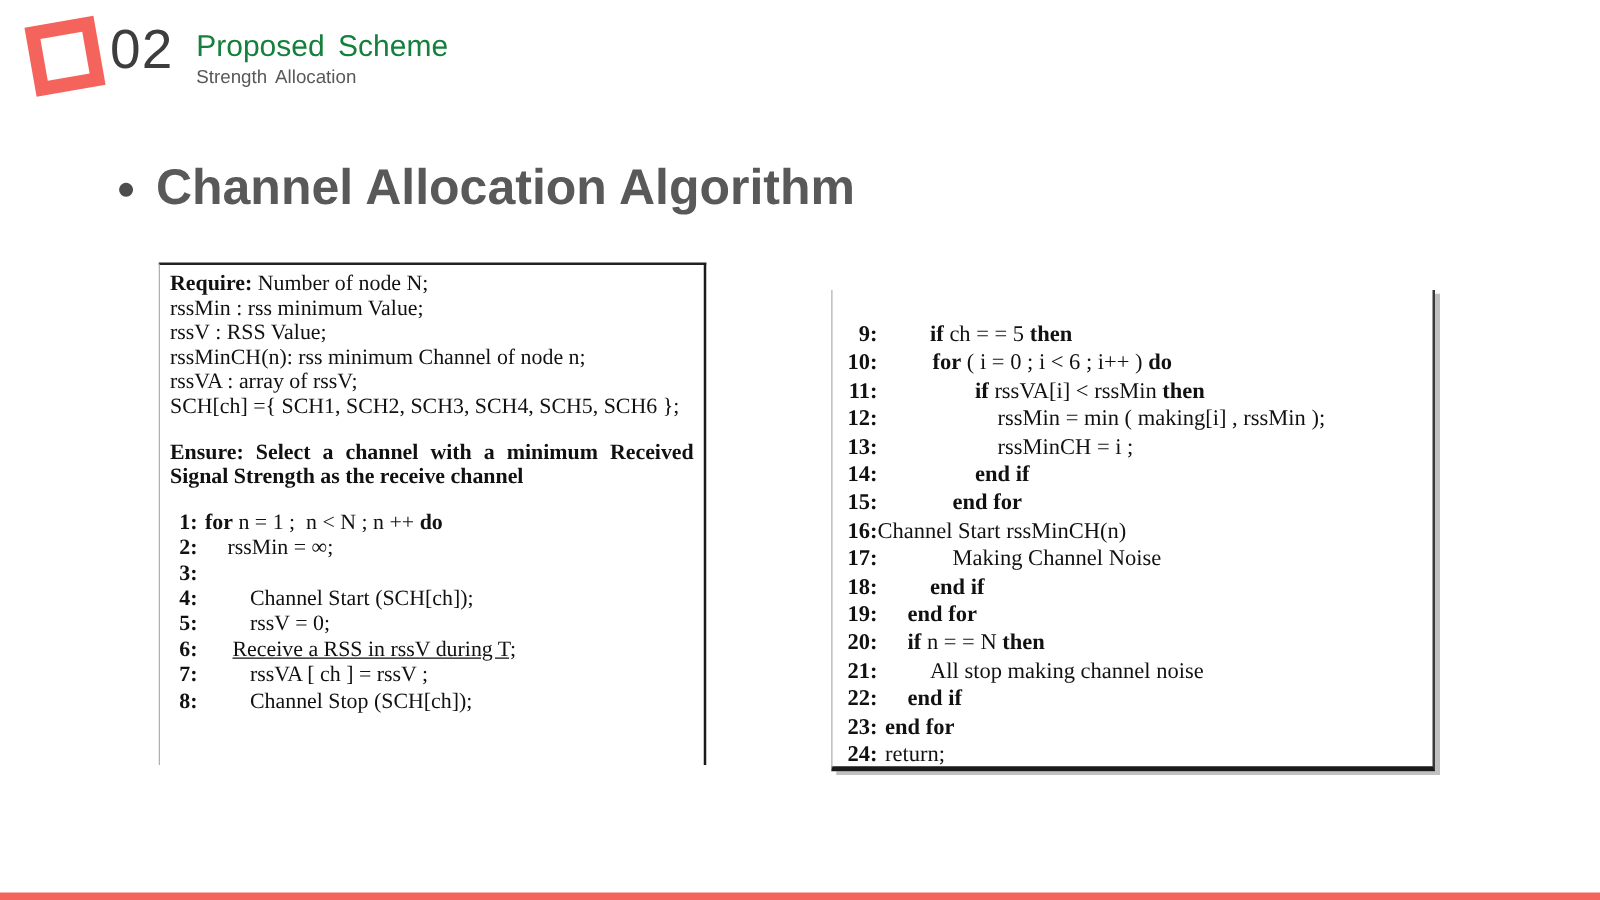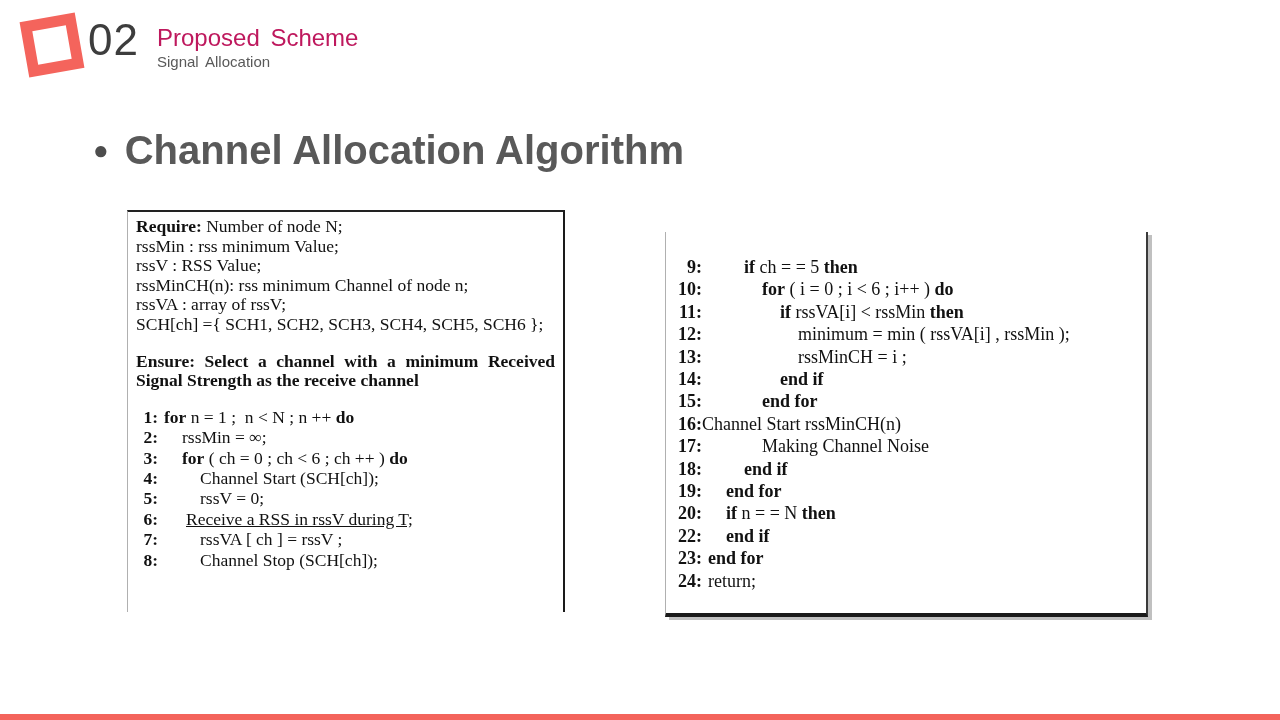--- a/index.html
+++ b/index.html
@@ -6,21 +6,21 @@
   html,body { width:1280px; height:720px; background:#fff; overflow:hidden; }
   .slide { position:relative; width:1024px; height:720px; background:#fff;
            font-family:"Liberation Sans", sans-serif; }
 
   
   .logo { position:absolute; left:24px; top:17px; width:56px; height:56px;
           border:11px solid #f4645c; transform:rotate(-10deg); background:#fff; }
   .section-num { position:absolute; left:88px; top:16px; font-size:44px; line-height:48px;
                  color:#3d3d3d; letter-spacing:1px; }
   .titles { position:absolute; left:157px; top:25px; }
-  .title { font-size:24px; line-height:26px; color:#be185d; word-spacing:4px; }
+  .title { font-size:24px; line-height:26px; color:#15803d; word-spacing:4px; }
   .subtitle { font-size:15px; line-height:20px; color:#595959; word-spacing:3px; margin-top:1px; }
 
   
   .heading { position:absolute; left:93px; top:128px; display:flex; align-items:center; }
   .heading .bullet { font-size:26px; color:#4d4d4d; margin-right:16px; }
   .heading h1 { font-size:40px; font-weight:bold; color:#595959; letter-spacing:0; }
 
   
   .algo { font-family:"Liberation Serif", serif; color:#111; font-size:17.5px; }
   .algo-left { position:absolute; left:127px; top:210px; width:438px; height:402px;
@@ -51,21 +51,21 @@
 </style>
 </head>
 <body>
 
 <div class="slide">
 
   <div class="logo"></div>
   <div class="section-num">02</div>
   <div class="titles">
     <div class="title">Proposed Scheme</div>
-    <div class="subtitle">Signal Allocation</div>
+    <div class="subtitle">Strength Allocation</div>
   </div>
 
   <div class="heading">
     <span class="bullet">●</span>
     <h1>Channel Allocation Algorithm</h1>
   </div>
 
   <div class="algo algo-left">
     <div class="algo-body">
       <div>
@@ -81,21 +81,20 @@
           <div class="code-line">
             <span class="num">1:</span>
             <span class="content" style="margin-left: 6px;"><b>for</b><span> n = 1 ;  n &lt; N ; n ++ </span><b>do</b></span>
           </div>
           <div class="code-line">
             <span class="num">2:</span>
             <span class="content" style="margin-left: 24px; text-align: center;"><span>rssMin = ∞;</span></span>
           </div>
           <div class="code-line">
             <span class="num">3:</span>
-            <span class="content" style="margin-left: 24px;"><b>for</b><span> ( ch = 0 ; ch &lt; 6 ; ch ++ ) </span><b>do</b></span>
           </div>
           <div class="code-line">
             <span class="num">4:</span>
             <span class="content" style="margin-left: 42px;"><span>Channel Start (SCH[ch]);</span></span>
           </div>
           <div class="code-line">
             <span class="num">5:</span>
             <span class="content" style="margin-left: 42px;"><span>rssV = 0;</span></span>
           </div>
           <div class="code-line">
@@ -115,29 +114,29 @@
   </div>
 
   <div class="algo algo-right">
     <div class="numbered">
         <div class="code-line">
           <span class="num">9:</span>
           <span class="content" style="margin-left: 42px;"><b>if</b><span> ch = = 5 </span><b>then</b></span>
         </div>
         <div class="code-line">
           <span class="num">10:</span>
-          <span class="content" style="margin-left: 60px;"><b>for</b><span> ( i = 0 ; i &lt; 6 ; i++ ) </span><b>do</b></span>
+          <span class="content" style="margin-left: 44px;"><b>for</b><span> ( i = 0 ; i &lt; 6 ; i++ ) </span><b>do</b></span>
         </div>
         <div class="code-line">
           <span class="num">11:</span>
           <span class="content" style="margin-left: 78px;"><b>if</b><span> rssVA[i] &lt; rssMin </span><b>then</b></span>
         </div>
         <div class="code-line">
           <span class="num">12:</span>
-          <span class="content" style="margin-left: 96px;"><span>minimum = min ( rssVA[i] , rssMin );</span></span>
+          <span class="content" style="margin-left: 96px;"><span>rssMin = min ( making[i] , rssMin );</span></span>
         </div>
         <div class="code-line">
           <span class="num">13:</span>
           <span class="content" style="margin-left: 96px;"><span>rssMinCH = i ;</span></span>
         </div>
         <div class="code-line">
           <span class="num">14:</span>
           <span class="content" style="margin-left: 78px;"><b>end if</b></span>
         </div>
         <div class="code-line">
@@ -158,20 +157,24 @@
         </div>
         <div class="code-line">
           <span class="num">19:</span>
           <span class="content" style="margin-left: 24px;"><b>end for</b></span>
         </div>
         <div class="code-line">
           <span class="num">20:</span>
           <span class="content" style="margin-left: 24px;"><b>if</b><span> n = = N </span><b>then</b></span>
         </div>
         <div class="code-line">
+          <span class="num">21:</span>
+          <span class="content" style="margin-left: 42px;"><span>All stop making channel noise</span></span>
+        </div>
+        <div class="code-line">
           <span class="num">22:</span>
           <span class="content" style="margin-left: 24px;"><b>end if</b></span>
         </div>
         <div class="code-line">
           <span class="num">23:</span>
           <span class="content" style="margin-left: 6px;"><b>end for</b></span>
         </div>
         <div class="code-line">
           <span class="num">24:</span>
           <span class="content" style="margin-left: 6px;"><span>return;</span></span>

